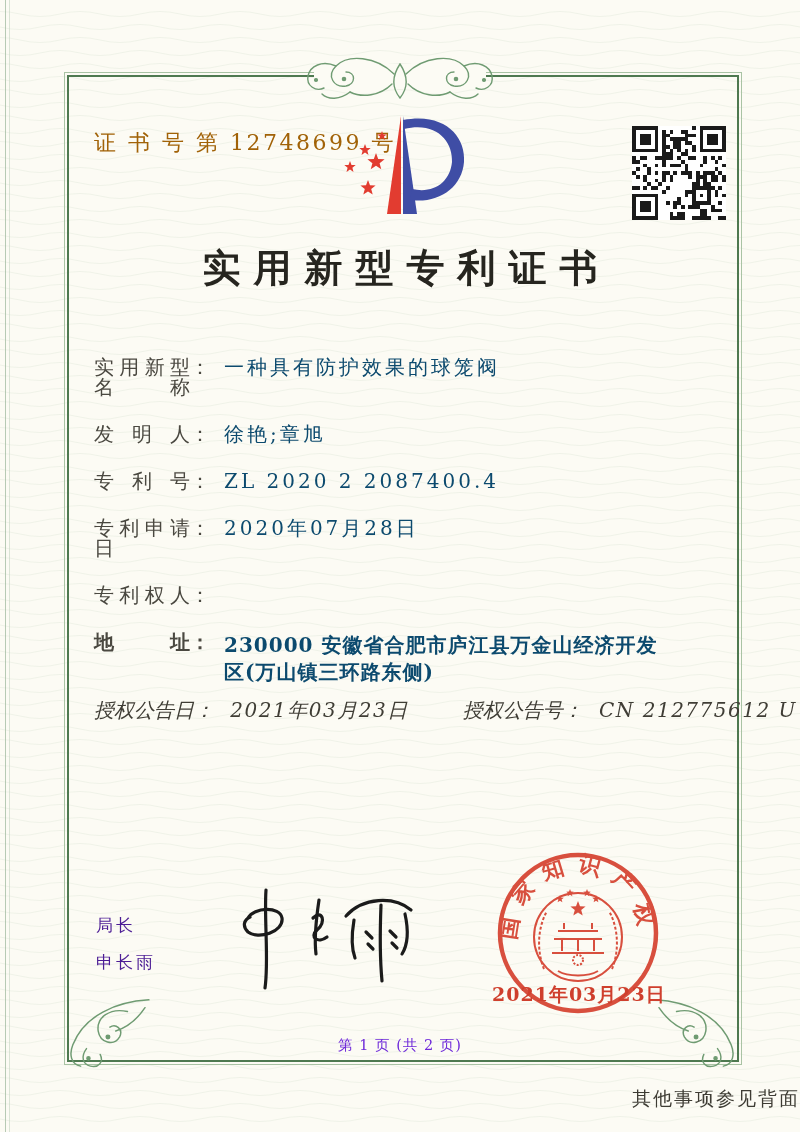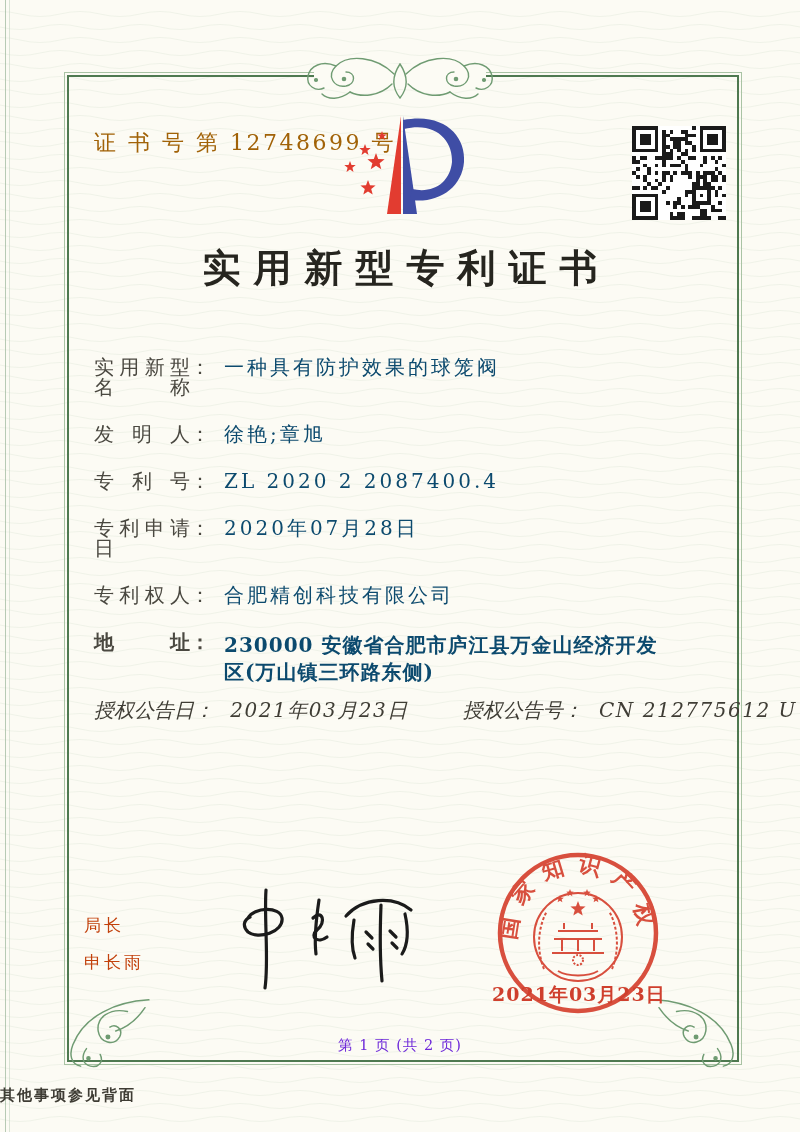--- a/index.html
+++ b/index.html
@@ -31,31 +31,31 @@
   .fvalue{margin-left:14px;letter-spacing:3px;color:#0c4a6e;}
   #addr-row{margin-bottom:14px;font-weight:bold;}
   #addr-row .fvalue{width:436px;line-height:27px;letter-spacing:1px;}
   #grant-row{display:flex;line-height:20px;font-style:italic;}
   .gpair{white-space:nowrap;}
   .gvalue{margin-left:10px;letter-spacing:1.5px;}
   #grant-pair2{margin-left:54px;}
   #body-text{position:absolute;left:80px;top:668px;width:652px;font-size:15.2px;
     line-height:26px;color:#45413a;z-index:3;}
   #body-text p{margin:0;text-indent:2em;letter-spacing:.5px;}
-  #signer{position:absolute;left:84px;top:914px;font-size:17px;letter-spacing:3px;
-    color:#c2410c;z-index:3;}
+  #signer{position:absolute;left:96px;top:914px;font-size:17px;letter-spacing:3px;
+    color:#4c1d95;z-index:3;}
   #signer div{margin-bottom:14px;}
   #signature{position:absolute;left:218px;top:880px;z-index:3;}
   #seal{position:absolute;left:494px;top:849px;z-index:4;opacity:.92;}
   #seal-date{position:absolute;left:492px;top:982px;font-size:19px;color:#cf3f2d;
     letter-spacing:1px;font-weight:600;z-index:5;white-space:nowrap;}
   #page-num{position:absolute;left:0;top:1036px;width:100%;text-align:center;
     font-size:14.5px;letter-spacing:1px;color:#6d28d9;z-index:3;}
-  #back-note{position:absolute;left:0;top:1086px;width:100%;text-align:left;
-    font-size:15px;letter-spacing:2px;color:#3e3c34;z-index:3;font-weight:bold;}
+  #back-note{position:absolute;left:0;top:1086px;width:100%;text-align:right;
+    font-size:19px;letter-spacing:2px;color:#3e3c34;z-index:3;}
 </style>
 </head>
 <body>
 
 <div id="page">
 
   <svg id="waves" width="800" height="1132">
       <path d="M-20 14 q20 -5 40 0 q20 5 40 0 q20 -5 40 0 q20 5 40 0 q20 -5 40 0 q20 5 40 0 q20 -5 40 0 q20 5 40 0 q20 -5 40 0 q20 5 40 0 q20 -5 40 0 q20 5 40 0 q20 -5 40 0 q20 5 40 0 q20 -5 40 0 q20 5 40 0 q20 -5 40 0 q20 5 40 0 q20 -5 40 0 q20 5 40 0 q20 -5 40 0 q20 5 40 0" fill="none" stroke="#7da383" stroke-width="0.8" opacity="0.13"></path>
       <path d="M-40 27 q20 -5 40 0 q20 5 40 0 q20 -5 40 0 q20 5 40 0 q20 -5 40 0 q20 5 40 0 q20 -5 40 0 q20 5 40 0 q20 -5 40 0 q20 5 40 0 q20 -5 40 0 q20 5 40 0 q20 -5 40 0 q20 5 40 0 q20 -5 40 0 q20 5 40 0 q20 -5 40 0 q20 5 40 0 q20 -5 40 0 q20 5 40 0 q20 -5 40 0 q20 5 40 0" fill="none" stroke="#7da383" stroke-width="0.8" opacity="0.13"></path>
       <path d="M-20 40 q20 -5 40 0 q20 5 40 0 q20 -5 40 0 q20 5 40 0 q20 -5 40 0 q20 5 40 0 q20 -5 40 0 q20 5 40 0 q20 -5 40 0 q20 5 40 0 q20 -5 40 0 q20 5 40 0 q20 -5 40 0 q20 5 40 0 q20 -5 40 0 q20 5 40 0 q20 -5 40 0 q20 5 40 0 q20 -5 40 0 q20 5 40 0 q20 -5 40 0 q20 5 40 0" fill="none" stroke="#7da383" stroke-width="0.8" opacity="0.13"></path>
@@ -496,21 +496,20 @@
       <span class="fvalue">ZL 2020 2 2087400.4</span>
     </div>
     <div class="frow">
       <span class="flabel">专利申请日</span>
         <span class="fcolon">：</span>
       <span class="fvalue">2020年07月28日</span>
     </div>
     <div class="frow">
       <span class="flabel">专利权人</span>
         <span class="fcolon">：</span>
-      <span class="fvalue">合肥精创科技有限公司</span>
     </div>
     <div class="frow" id="addr-row">
       <span class="flabel">地址</span>
         <span class="fcolon">：</span>
       <span class="fvalue">230000 安徽省合肥市庐江县万金山经济开发区(万山镇三环路东侧)</span>
     </div>
     <div id="grant-row">
       <span class="gpair">
         <span>授权公告日</span><span>：</span>
         <span class="gvalue">2021年03月23日</span>

